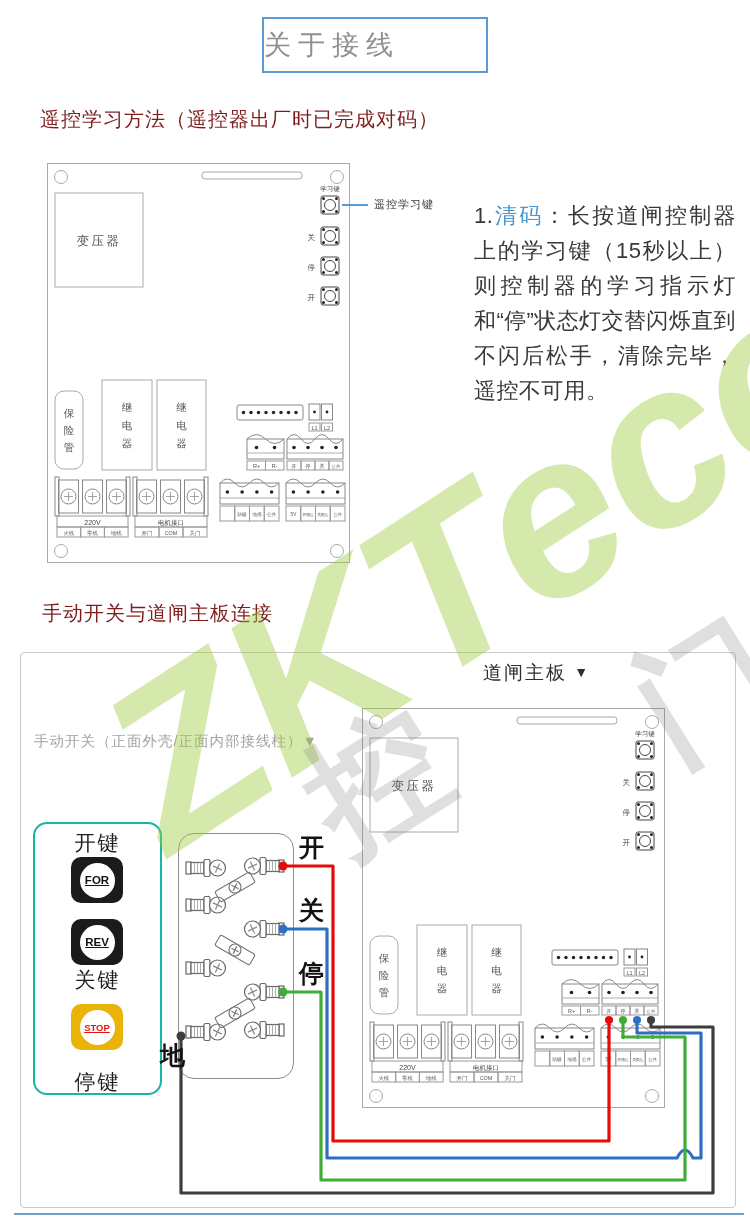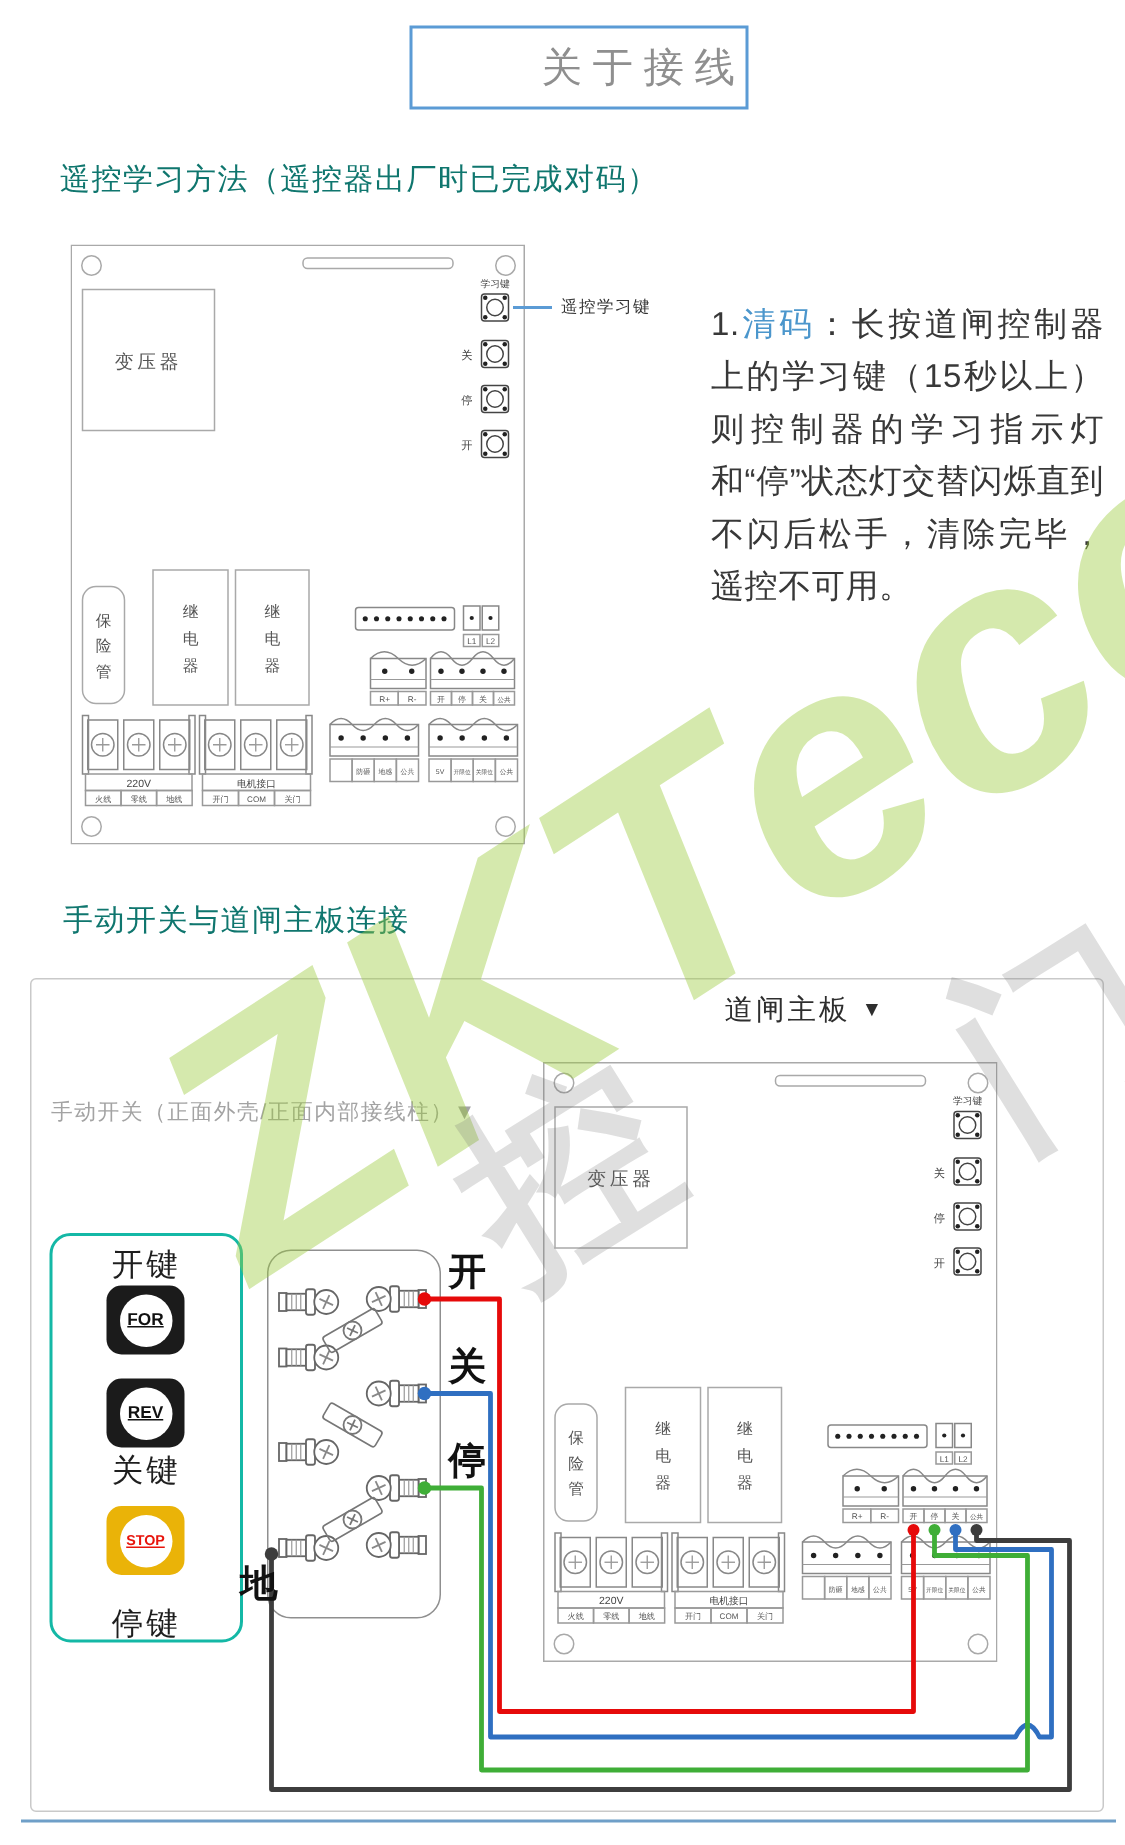--- a/index.html
+++ b/index.html
@@ -1,24 +1,24 @@
 <!DOCTYPE html>
 <html><head>
 <meta charset="utf-8">
 <style>
   html,body{margin:0;padding:0;background:#fff;}
   .page{position:relative;width:750px;height:1230px;background:#fff;overflow:hidden;
         font-family:"Liberation Sans",sans-serif;color:#333;}
   svg{font-family:"Liberation Sans",sans-serif;}
   .abs{position:absolute;}
   
-  .title-box{left:273px;top:17px;width:222px;height:52px;border:2px solid #5b9bd5;
-             display:flex;align-items:center;justify-content:flex-end;font-family:Liberation Serif, serif;}
+  .title-box{left:262px;top:17px;width:222px;height:52px;border:2px solid #5b9bd5;
+             display:flex;align-items:center;justify-content:flex-start;font-family:Liberation Serif, serif;}
   .title-box span{font-size:27px;color:#8f8f8f;letter-spacing:7px;}
-  .h2{font-size:20px;color:#0f766e;letter-spacing:1px;}
+  .h2{font-size:20px;color:#7f1d1d;letter-spacing:1px;}
   
   .instr-wrap{left:459px;top:183px;width:292px;}
   .instr{margin:15px;font-size:22px;line-height:35px;color:#383838;letter-spacing:.4px;text-align:justify;}
   .instr .term{color:#4b96cc;}
   .callout-label{font-size:11px;color:#333;letter-spacing:1px;}
   
   .sec2-box{left:20px;top:652px;width:714px;height:554px;border:1px solid #c9c9c9;border-radius:4px;}
   .board-caption{font-size:19px;color:#2e2e2e;letter-spacing:2px;}
   .board-caption .arrow{font-size:14px;position:relative;top:-2px;}
   .switch-note{font-size:14.5px;color:#a3a3a3;letter-spacing:1px;text-align:right;}

